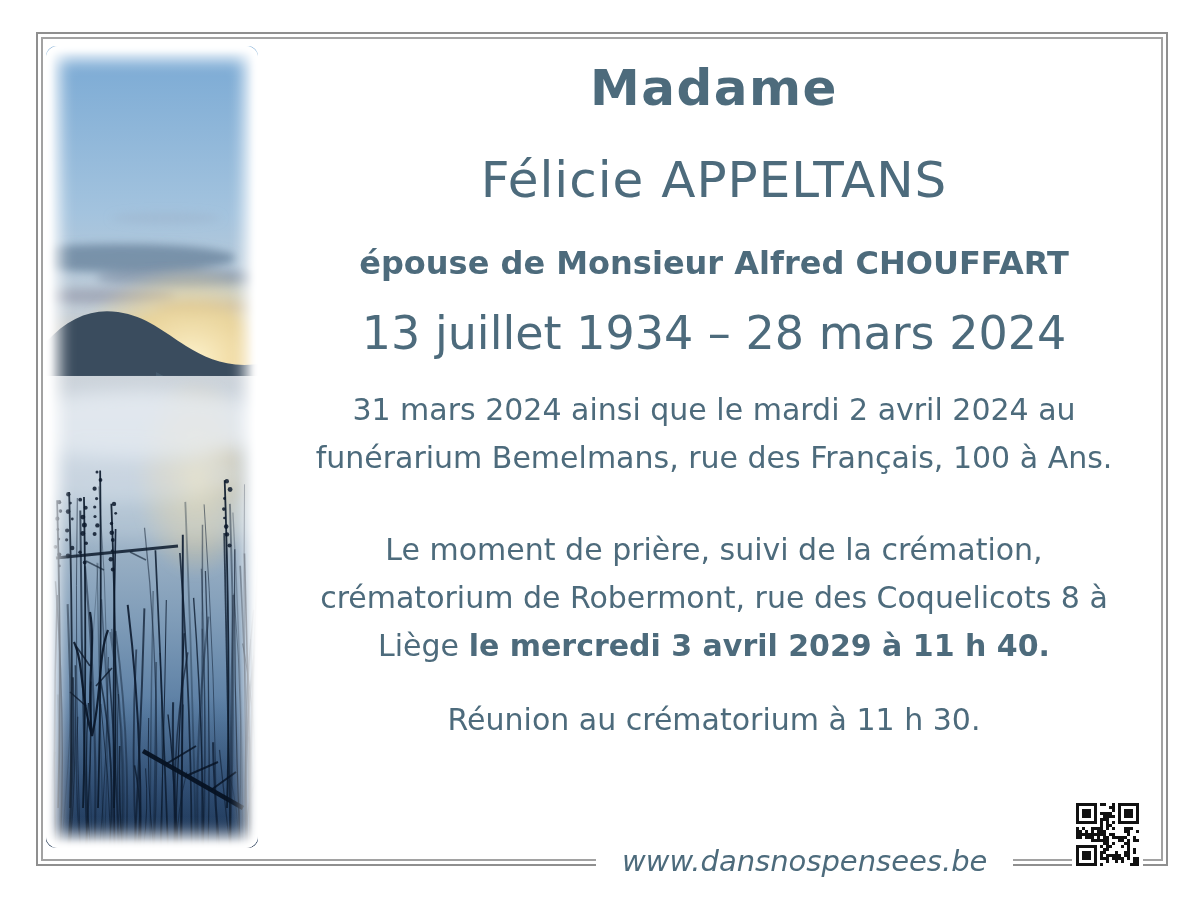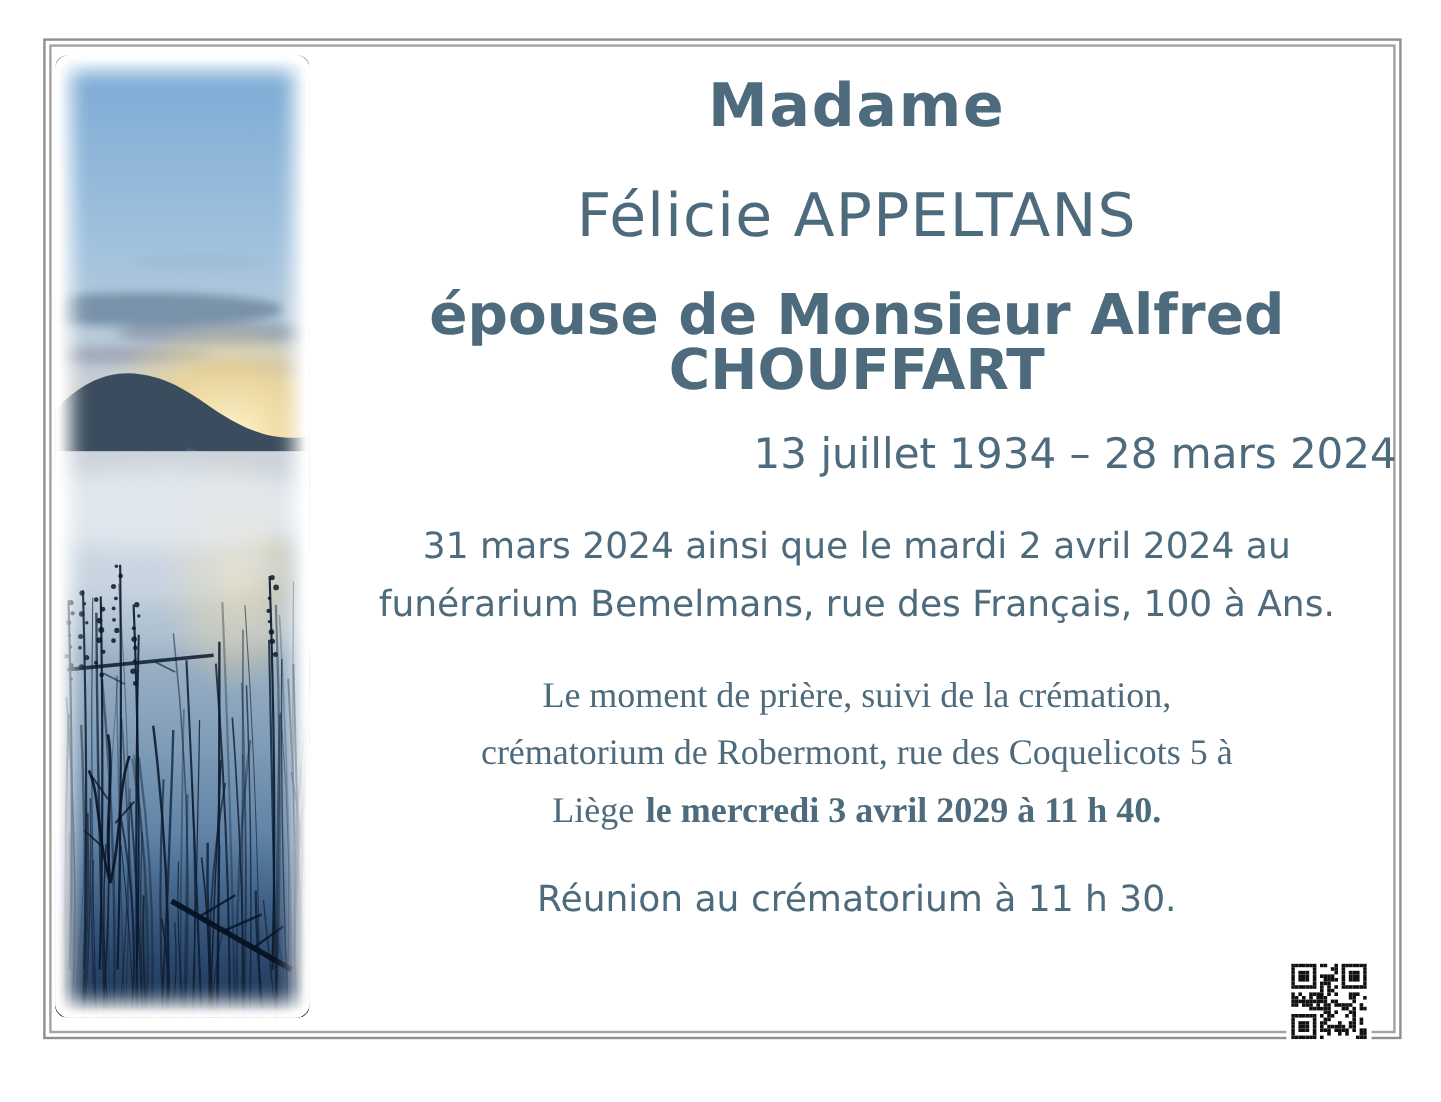--- a/index.html
+++ b/index.html
@@ -32,27 +32,27 @@
   .content {
     position:absolute; left:264px; top:32px; width:900px; text-align:center;
   }
   .title {
     margin-top:26px; font-size:50px; font-weight:700; letter-spacing:1.5px; line-height:60px;
   }
   .deceased-name {
     margin-top:32px; font-size:50px; font-weight:400; letter-spacing:1px; line-height:60px;
   }
   .relation {
-    margin-top:30px; font-size:47px; font-weight:700; line-height:46px;
+    margin-top:30px; font-size:32px; font-weight:700; line-height:46px;
   }
   .dates {
-    margin-top:24px; font-size:35px; font-weight:400; line-height:46px;text-align:right;
+    margin-top:24px; font-size:46px; font-weight:400; line-height:46px;
   }
   .para { margin-top:30px; font-size:30px; line-height:48px; font-weight:400; }
-  .para.second { margin-top:28px;font-family:Liberation Serif, serif; }
+  .para.second { margin-top:44px; }
   .bold-inline { font-weight:700; margin-left:0.32em; }
   .reunion { margin-top:26px; font-size:30px; line-height:48px; }
   
   .website {
     position:absolute; left:596px; top:843px; background:#ffffff;
     padding:0 26px; font-size:29px; font-style:italic; color:#4d6b7c;
     line-height:36px; white-space:nowrap;
   }
   
   .qr-box {
@@ -278,29 +278,30 @@
     <div class="relation">épouse de Monsieur Alfred CHOUFFART</div>
     <div class="dates">13 juillet 1934 – 28 mars 2024</div>
 
     <div class="para">
       <div>31 mars 2024 ainsi que le mardi 2 avril 2024 au</div>
       <div>funérarium Bemelmans, rue des Français, 100 à Ans.</div>
     </div>
 
     <div class="para second">
       <div>Le moment de prière, suivi de la crémation,</div>
-      <div>crématorium de Robermont, rue des Coquelicots 5 à</div>
+      <div>crématorium de Robermont, rue des Coquelicots 8 à</div>
       <div>
         <span>Liège</span><span class="bold-inline">le mercredi 3 avril 2029 à 11 h 40.</span>
       </div>
     </div>
 
     <div class="reunion">Réunion au crématorium à 11 h 30.</div>
   </div>
 
+  <div class="website">www.dansnospensees.be</div>
 
   <div class="qr-box" id="qr-box"><svg width="63" height="63" xmlns="http://www.w3.org/2000/svg" fill="#111111">
         <rect x="0" y="0" width="3" height="3"></rect>
         <rect x="3" y="0" width="3" height="3"></rect>
         <rect x="6" y="0" width="3" height="3"></rect>
         <rect x="9" y="0" width="3" height="3"></rect>
         <rect x="12" y="0" width="3" height="3"></rect>
         <rect x="15" y="0" width="3" height="3"></rect>
         <rect x="18" y="0" width="3" height="3"></rect>
         <rect x="24" y="0" width="3" height="3"></rect>

